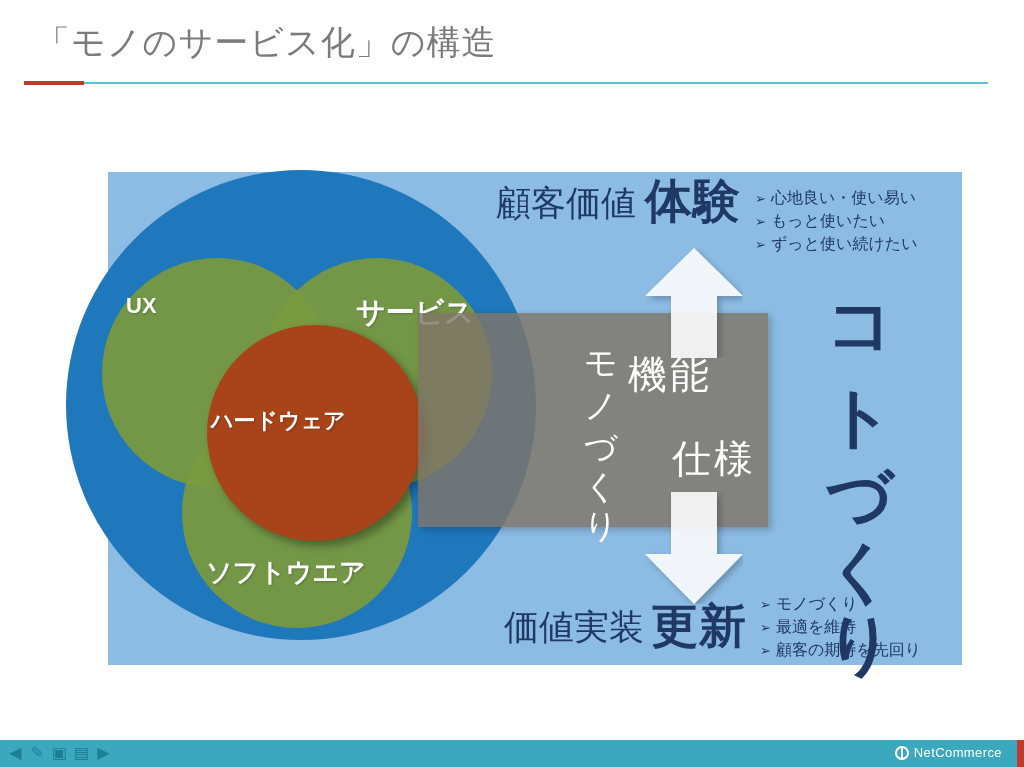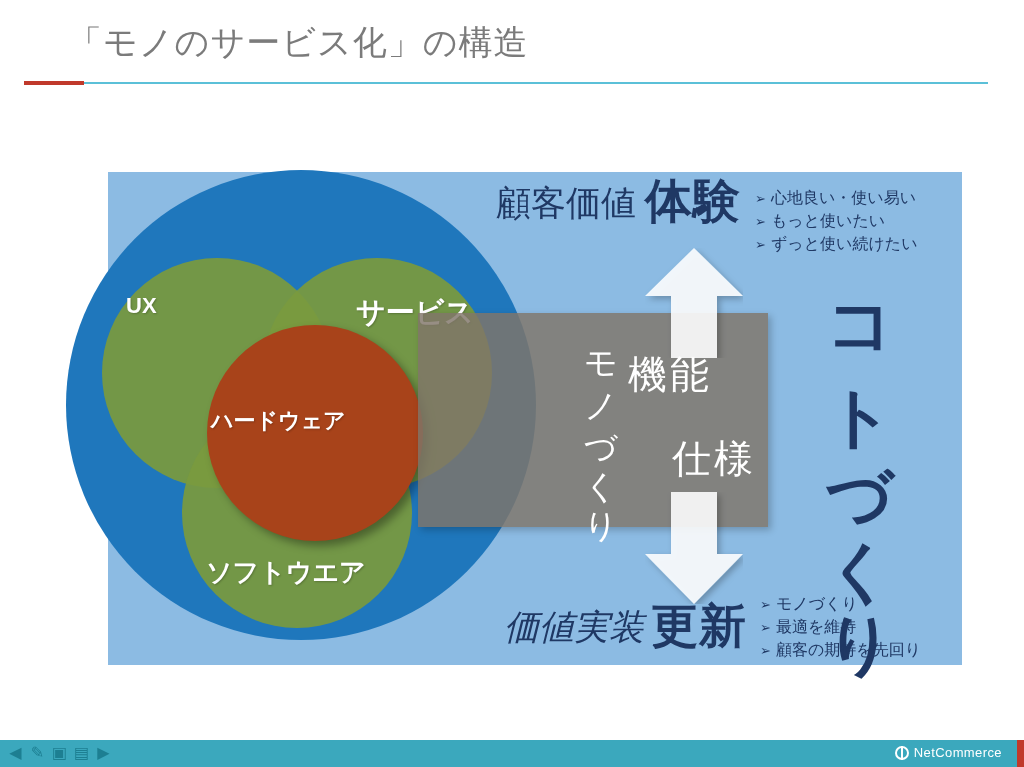--- a/index.html
+++ b/index.html
@@ -16,21 +16,20 @@
   }
 
   
   #title-text {
     position:absolute;
     left:36px; top:20px;
     font-size:34px;
     color:#7b7b7b;
     letter-spacing:1px;
     white-space:nowrap;
-    margin-left:32px;
   }
   #title-rule-cyan {
     position:absolute;
     left:36px; top:82px;
     width:952px; height:2px;
     background:#5bc0d8;
   }
   #title-rule-red {
     position:absolute;
     left:24px; top:81px;
@@ -144,21 +143,20 @@
     color:#1f3864;
     letter-spacing:1px;
     white-space:nowrap;
   }
   #label-kachijisso {
     position:absolute;
     left:504px; top:604px;
     font-size:35px;
     color:#1f3864;
     white-space:nowrap;
-    font-style:italic;
   }
   #label-koushin {
     position:absolute;
     left:651px; top:595px;
     font-size:47px;
     font-weight:bold;
     color:#1f3864;
     letter-spacing:1px;
     white-space:nowrap;
   }

